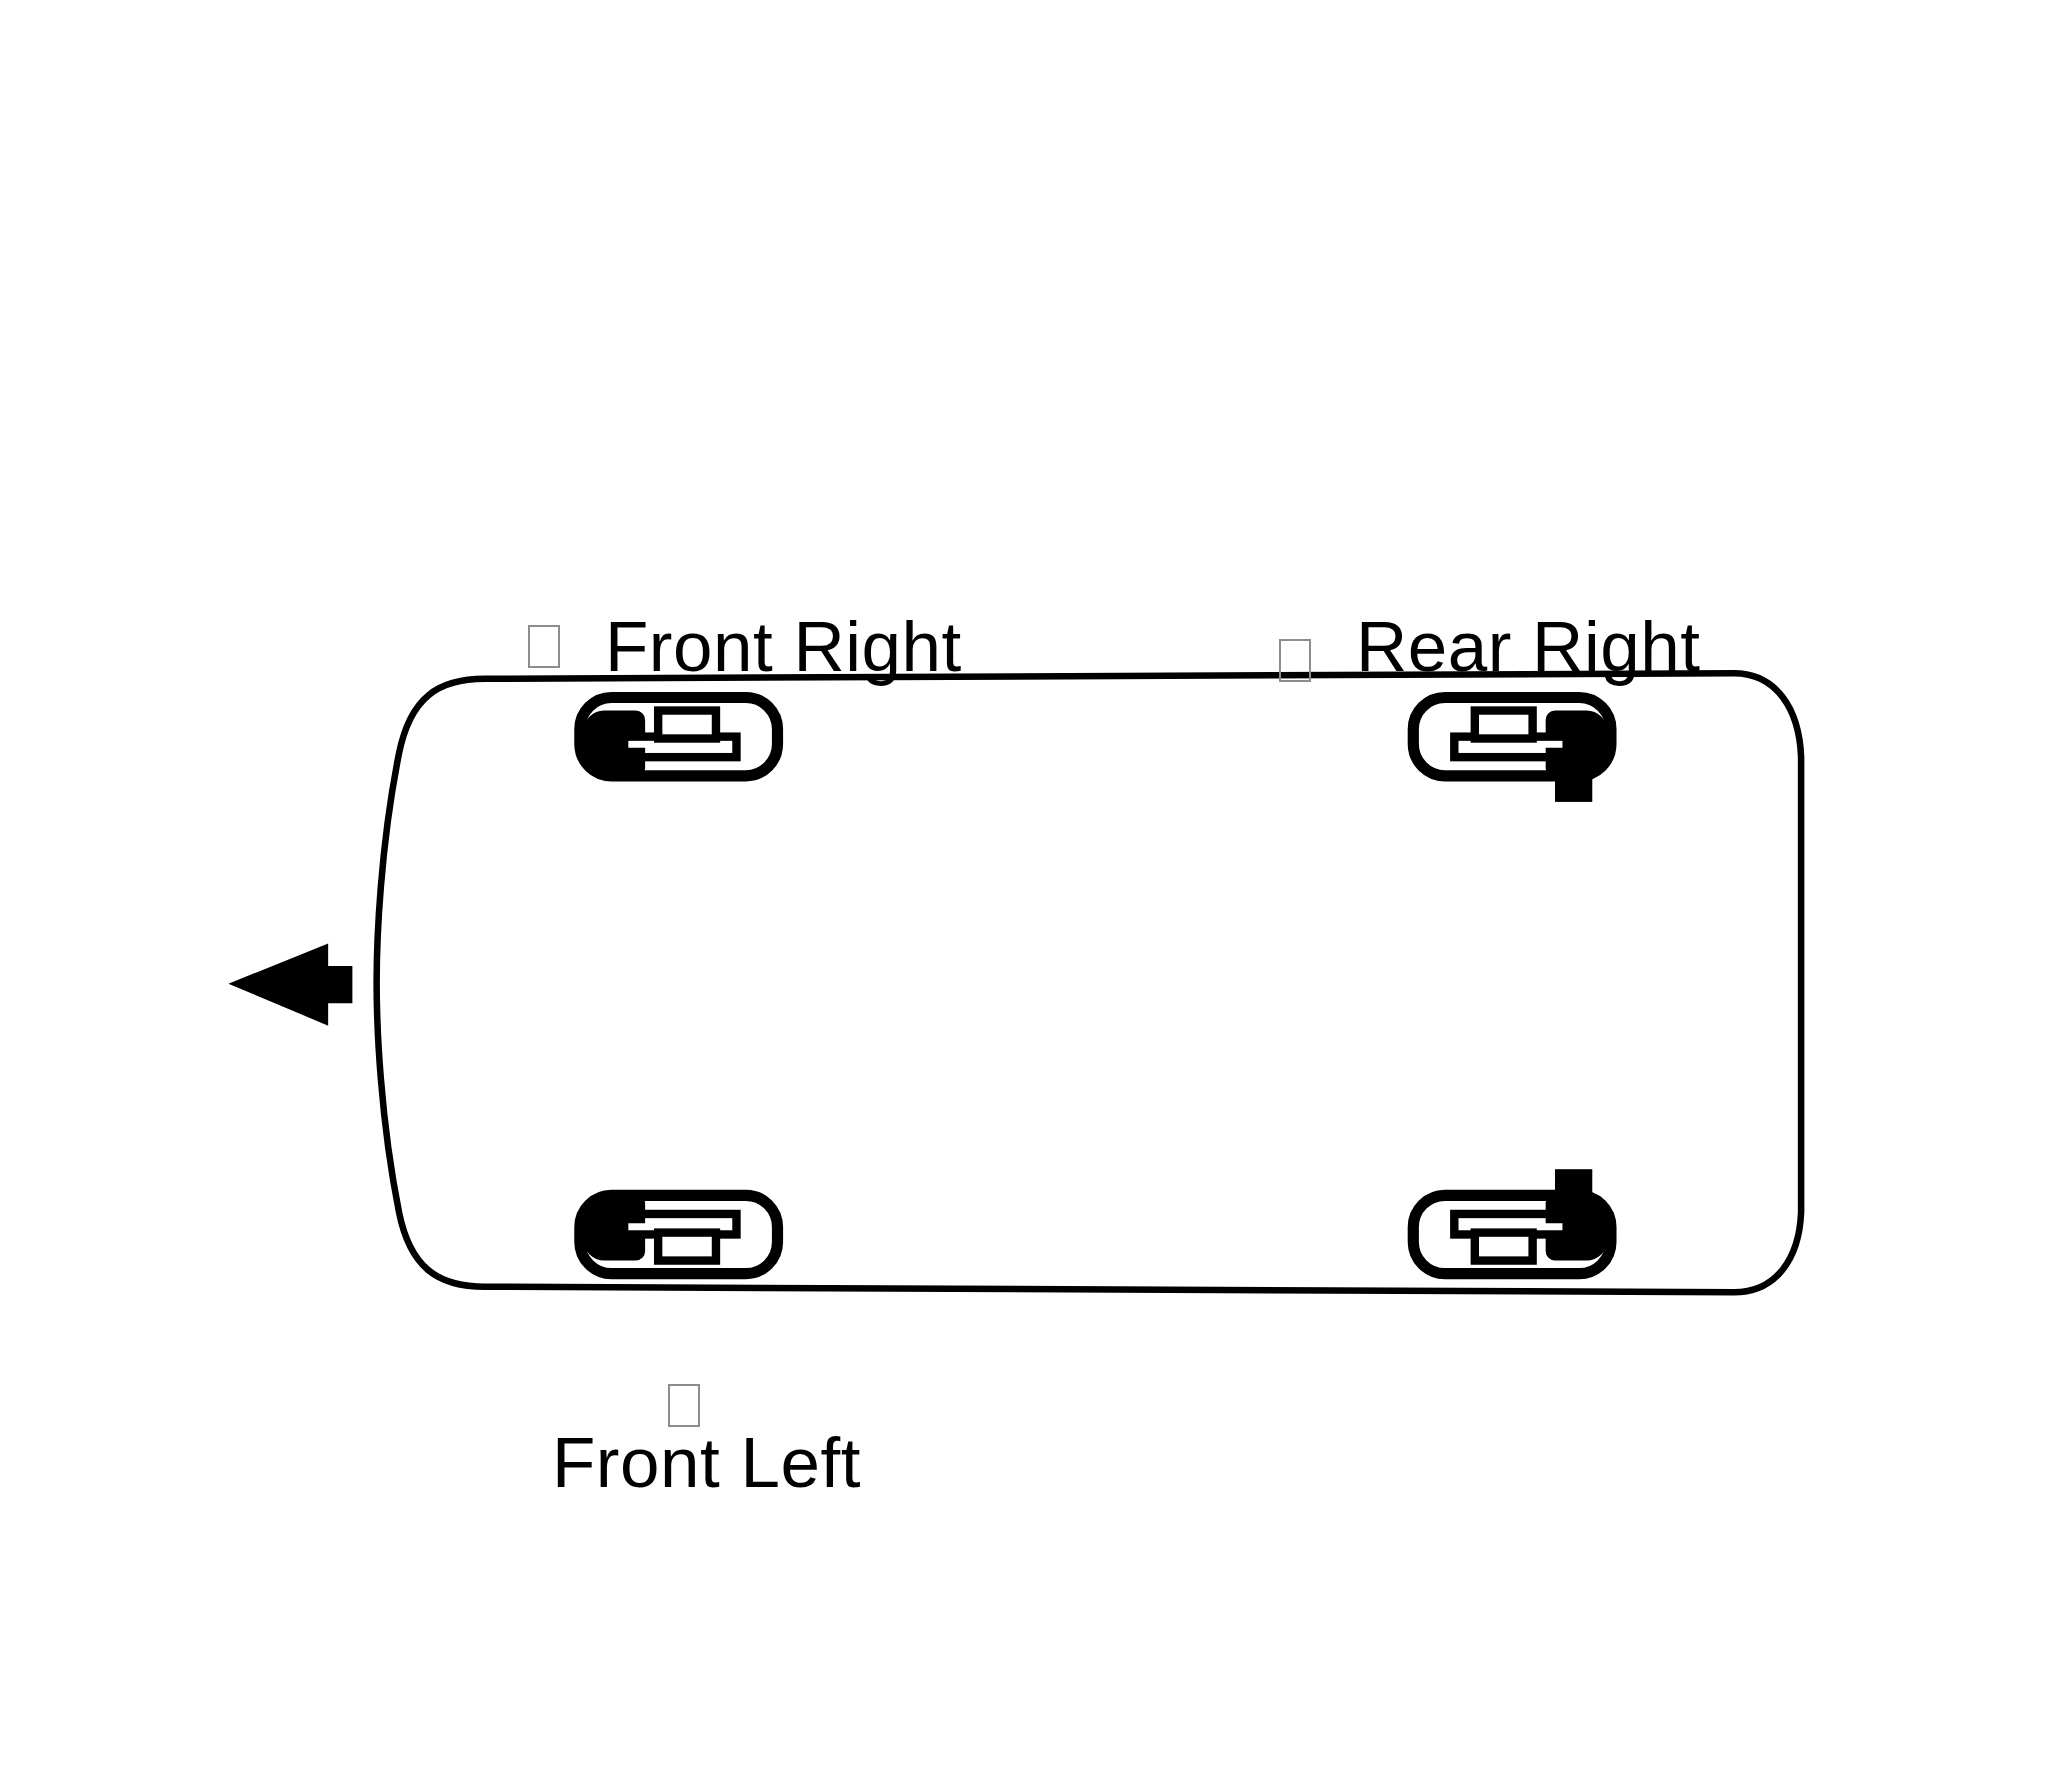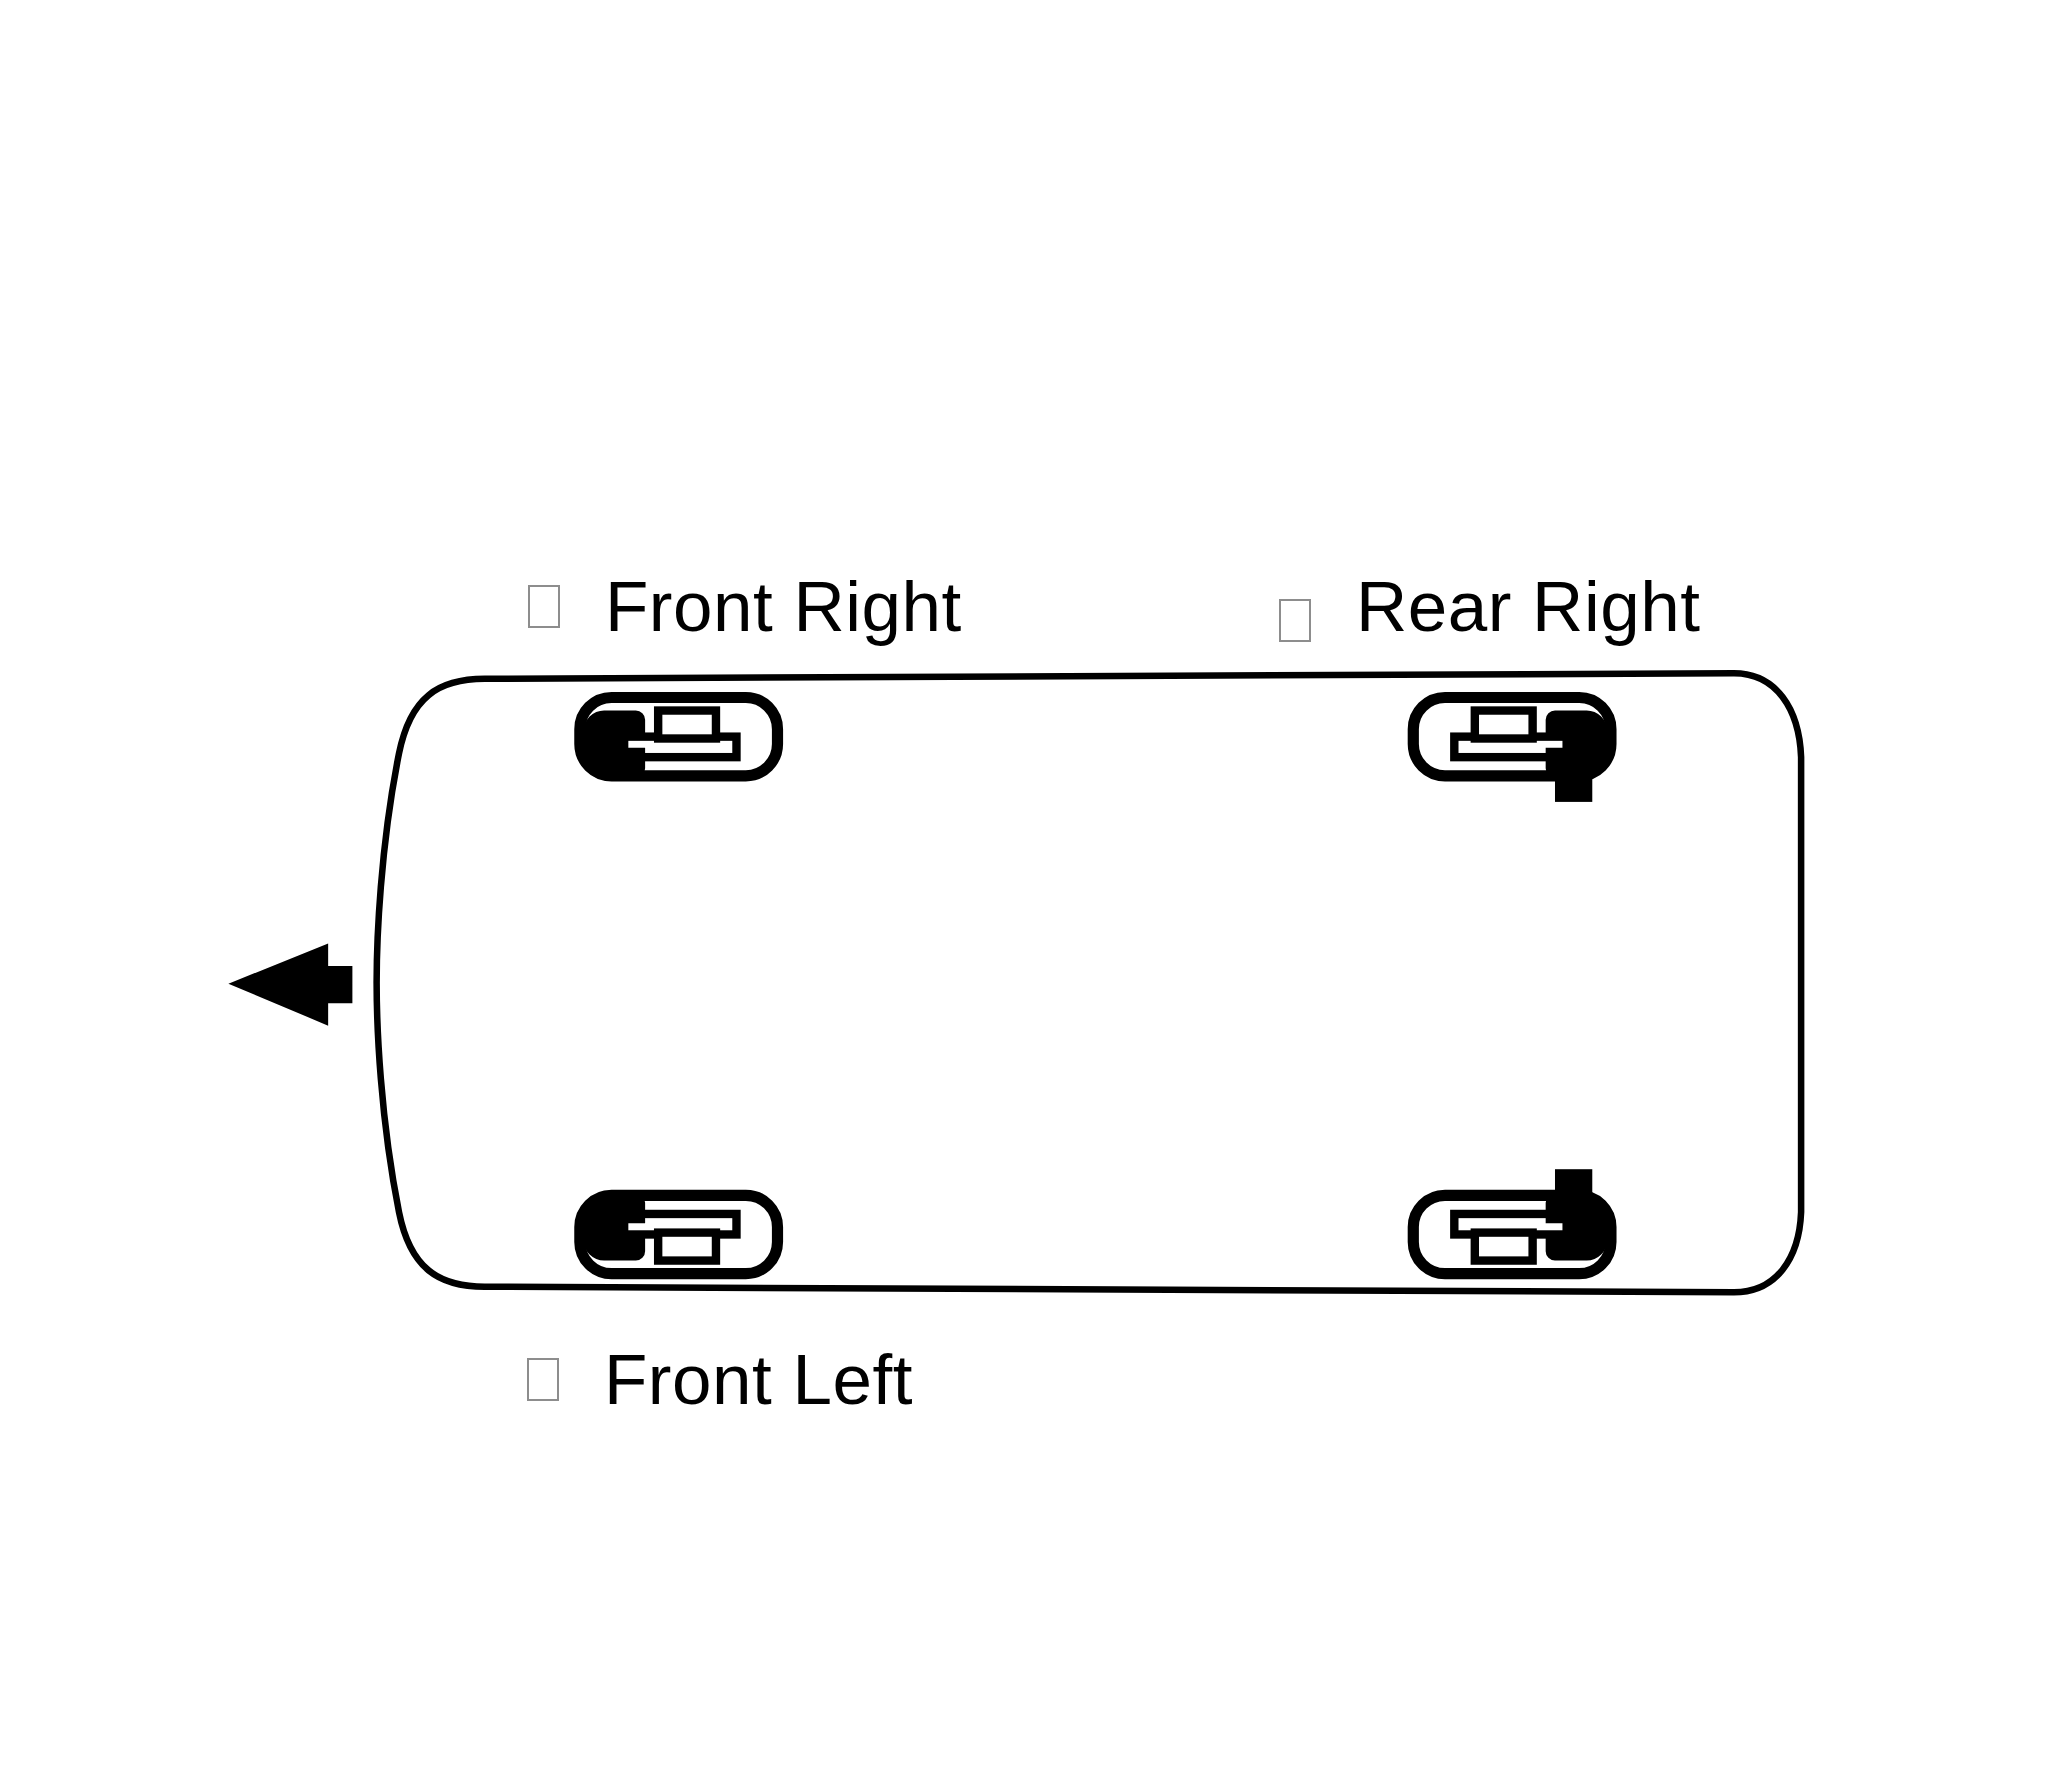--- a/index.html
+++ b/index.html
@@ -30,36 +30,37 @@
   .wheel-label {
     position: absolute;
     display: flex;
     align-items: center;
     white-space: nowrap;
     font-size: 71px;
     line-height: 1;
     color: #000000;
     font-weight: 400;
     letter-spacing: 0.5px;
+    margin-top: 40px;
   }
   .tofu {
     display: inline-block;
     width: 32px;
     height: 43px;
     border: 2.8px solid #8d8d8d;
     background: transparent;
     box-sizing: border-box;
     margin-right: 45px;
     flex: 0 0 auto;
   }
   .label-text { display: inline-block; }
 
   #label-front-right { left: 528px; top: 571px; }
   #label-rear-right  { left: 1279px; top: 571px; align-items: flex-end; }
-  #label-front-left  { left: 527px; top: 1344px; }
+  #label-front-left  { left: 552px; top: 1344px; flex-direction: column; }
   #label-rear-left   { left: 1279px; top: 1344px; }
 </style>
 </head>
 <body>
 
 <div id="canvas">
 
   <svg id="vehicle-svg" viewBox="0 0 2214 1909" xmlns="http://www.w3.org/2000/svg">
 
     <g>

